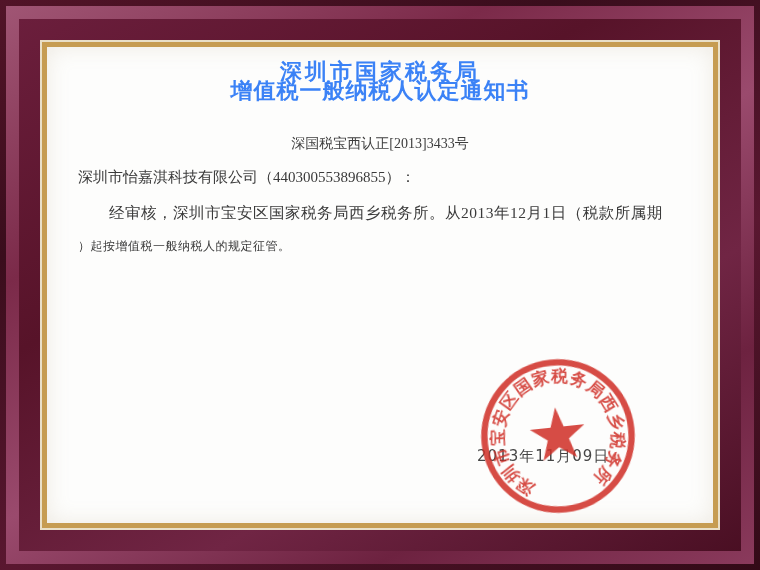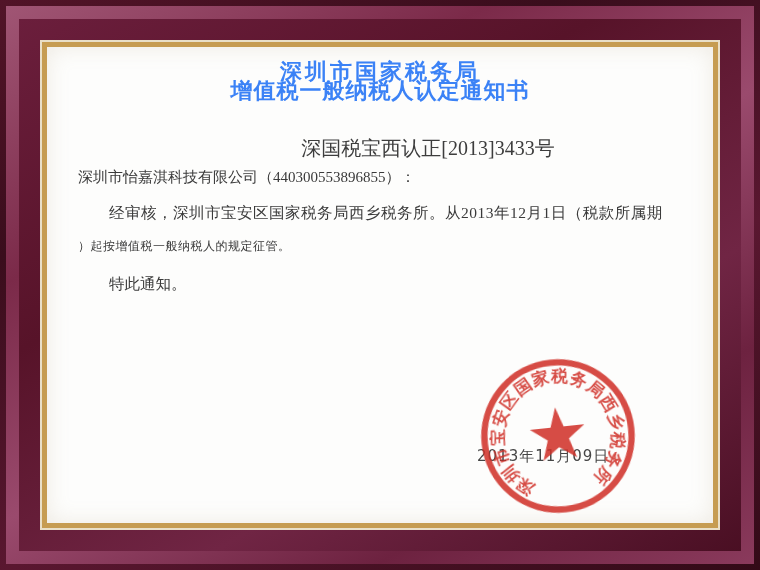--- a/index.html
+++ b/index.html
@@ -16,21 +16,21 @@
     border:5px solid #c69c52;
     box-shadow:0 0 0 2px #e9dfc8, inset 0 0 0 1px #9c7432;}
   
   .cert{width:100%;height:100%;box-sizing:border-box;position:relative;
     background:#fdfdfc;color:#3a3a3a;
     box-shadow:inset 0 0 22px rgba(170,150,110,.18);}
   .cert .line{position:absolute;white-space:nowrap;}
   .title{width:100%;text-align:center;font-weight:bold;font-size:22px;color:#3b82f6;}
   .t1{top:10px;letter-spacing:3px;}
   .t2{top:29px;letter-spacing:1px;}
-  .docnum{top:88px;width:100%;text-align:center;font-size:20px;color:#3d3d3d;margin-left:48px;}
+  .docnum{top:88px;width:100%;text-align:center;font-size:14px;color:#3d3d3d;}
   .recipient{top:121px;left:31px;font-size:15px;}
   .body1{top:156px;left:31px;font-size:15.5px;text-indent:2em;letter-spacing:.5px;}
   .body2{top:191px;left:31px;font-size:12px;letter-spacing:.5px;}
   .closing{top:227px;left:31px;font-size:15.5px;text-indent:2em;}
   
   .date{top:400px;left:430px;font-size:15px;color:#454545;letter-spacing:1px;z-index:1;
         font-family:"DejaVu Sans","Liberation Sans",sans-serif;}
   .seal{position:absolute;left:431px;top:309px;width:160px;height:160px;z-index:2;
         opacity:.86;filter:blur(.4px);transform:rotate(-6deg);}
   .seal text{font-family:"Liberation Serif","DejaVu Serif",serif;font-weight:bold;}
@@ -44,21 +44,20 @@
       <div class="frame-dark">
         <div class="gold-trim">
           <div class="cert">
 
             <div class="line title t1">深圳市国家税务局</div>
             <div class="line title t2">增值税一般纳税人认定通知书</div>
             <div class="line docnum">深国税宝西认正[2013]3433号</div>
             <div class="line recipient">深圳市怡嘉淇科技有限公司（440300553896855）：</div>
             <div class="line body1">经审核，深圳市宝安区国家税务局西乡税务所。从2013年12月1日（税款所属期</div>
             <div class="line body2">）起按增值税一般纳税人的规定征管。</div>
-            <div class="line closing">特此通知。</div>
 
             <div class="line date">2013年11月09日</div>
 
             <svg class="seal" viewBox="0 0 200 200">
               <circle cx="100" cy="100" r="92" fill="none" stroke-width="8" stroke="#d03028"></circle>
               <path id="sealArc" d="M 66 158.9 A 68 68 0 1 1 134 158.9" fill="none"></path>
               <text font-size="21" letter-spacing="1" fill="#d03028">
                 <textPath href="#sealArc">深圳市宝安区国家税务局西乡税务所</textPath>
               </text>
               <path d="M100,64 L108.2,88.7 L134.2,88.9 L113.3,104.3 L121.2,129.1 L100,114 L78.8,129.1 L86.7,104.3 L65.8,88.9 L91.8,88.7 Z" fill="#d03028"></path>

